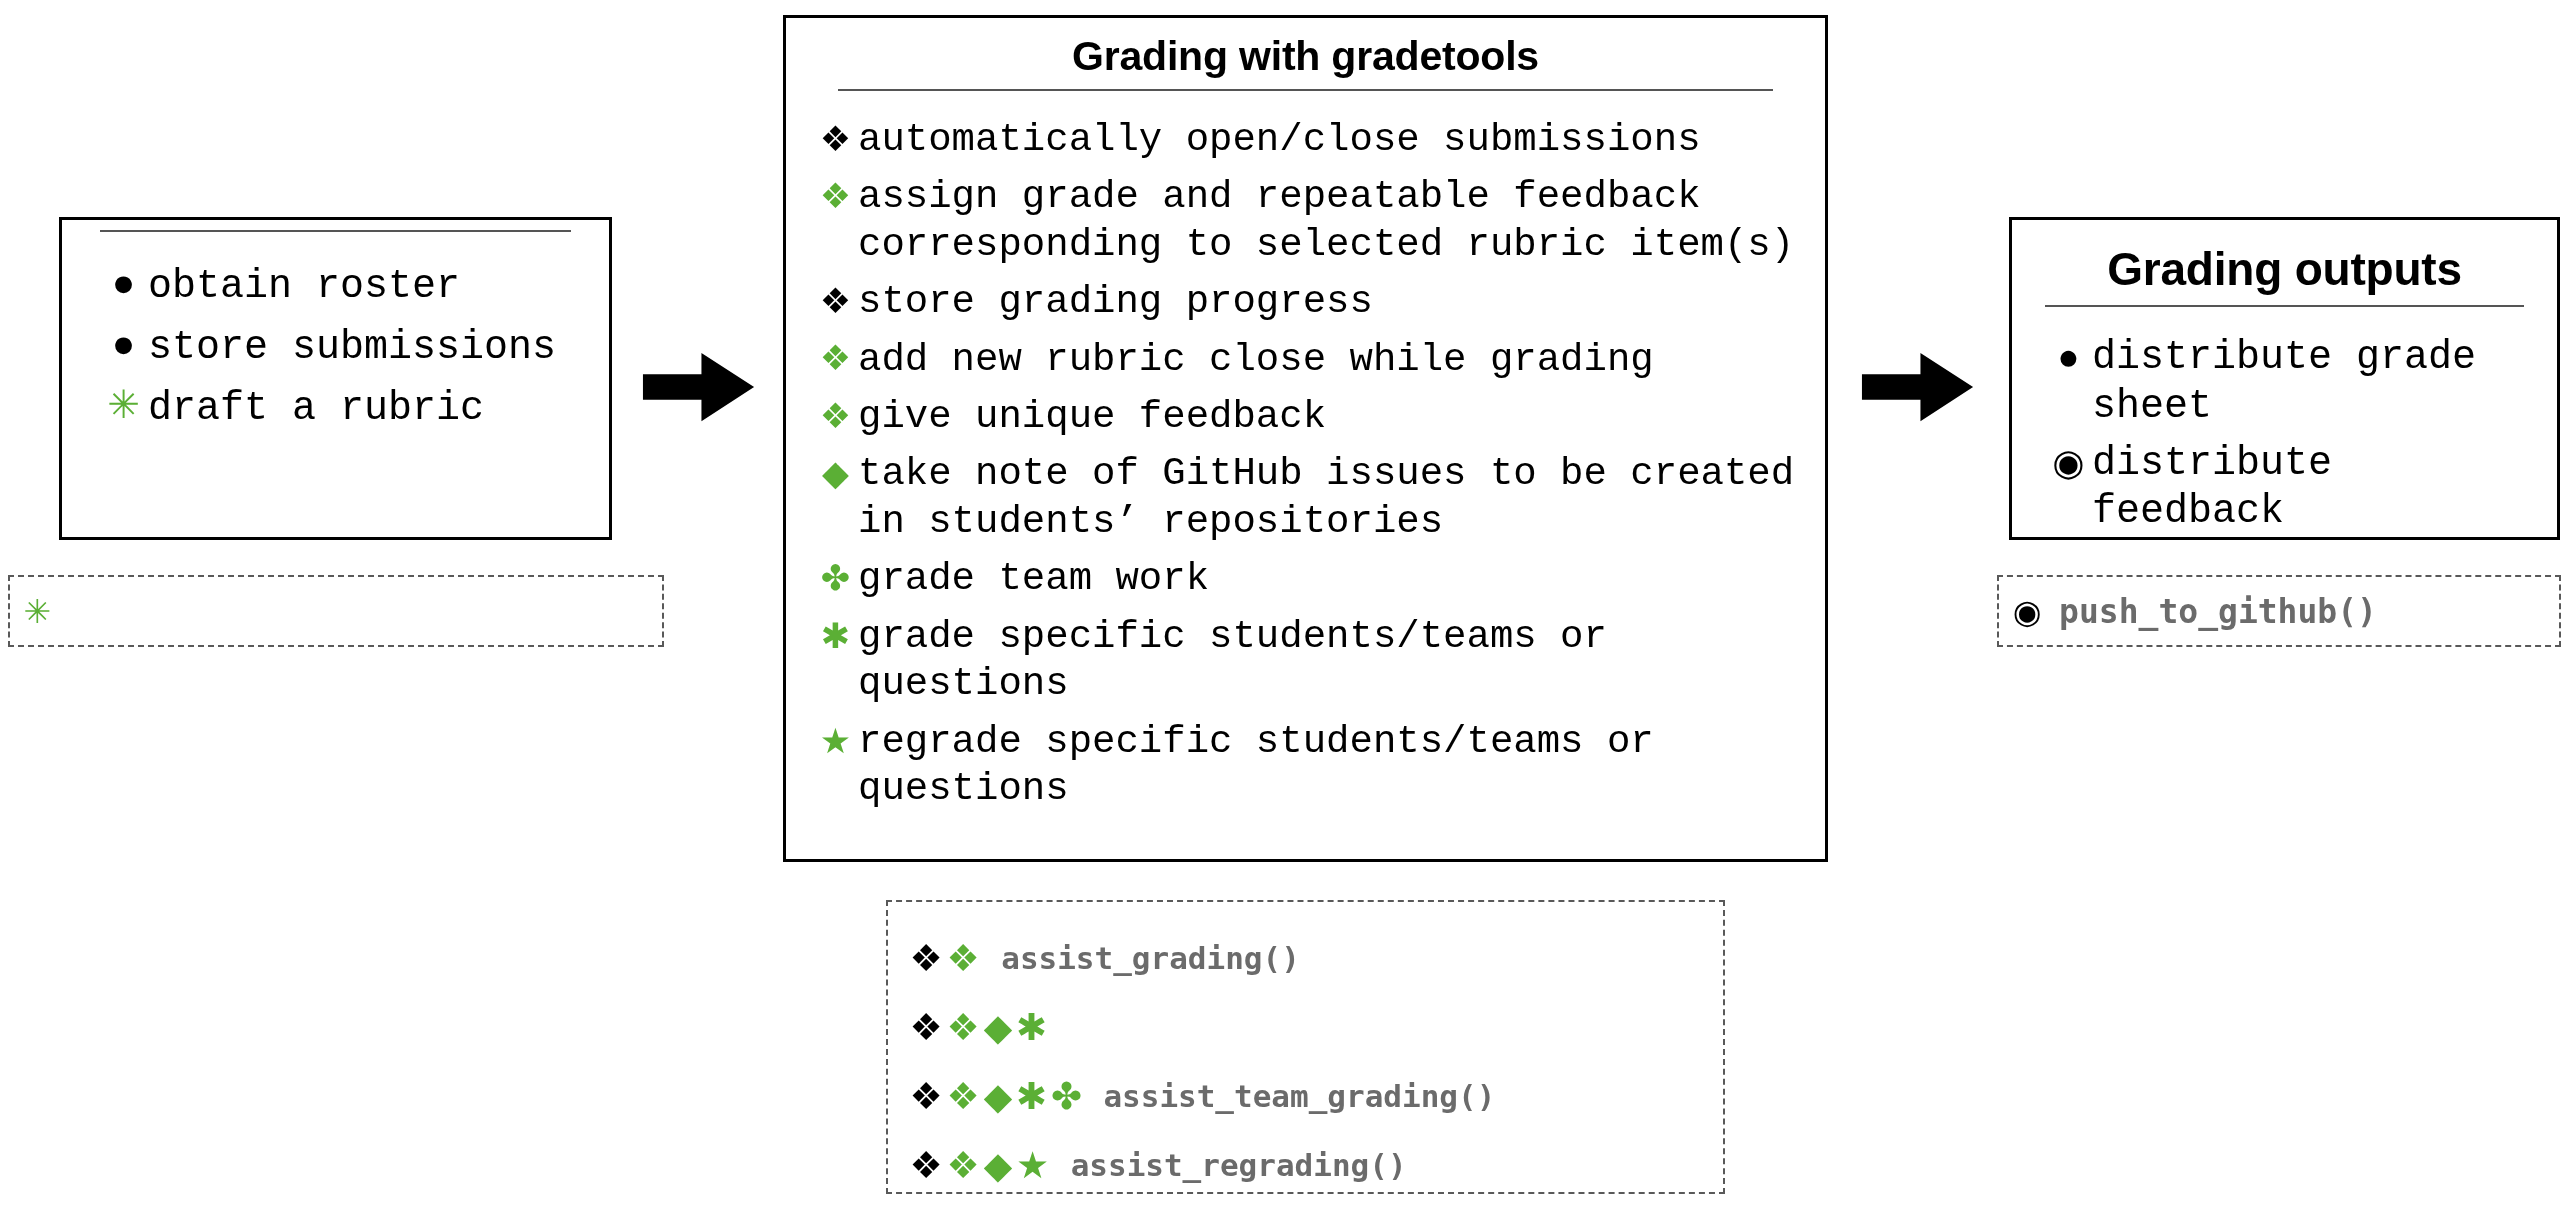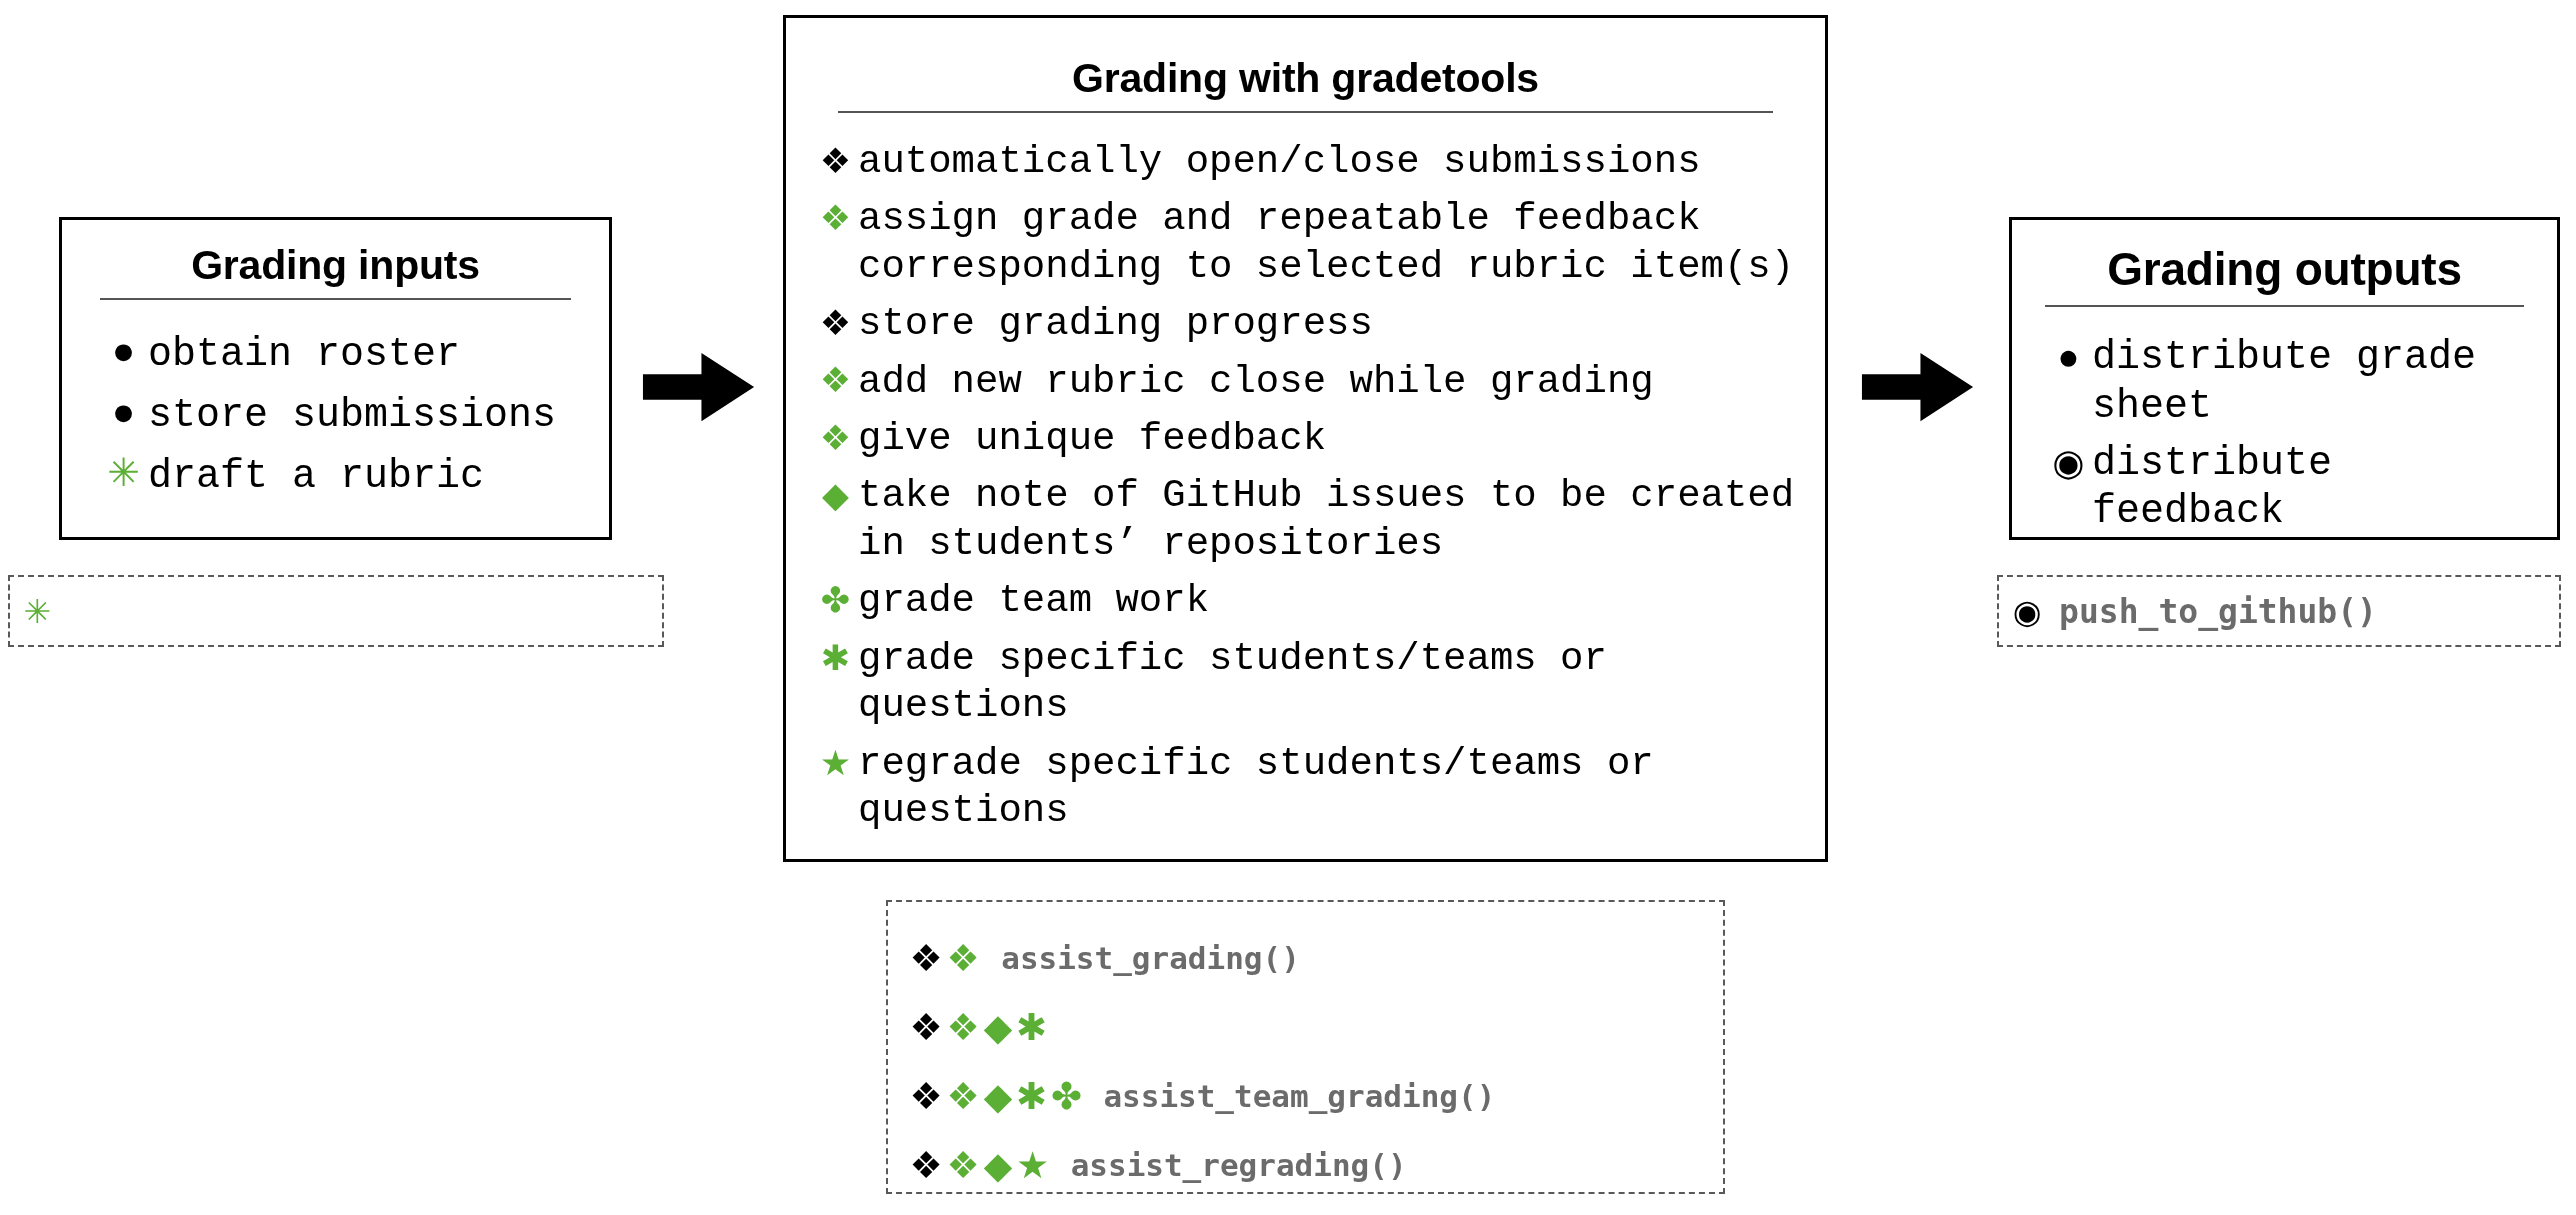--- a/index.html
+++ b/index.html
@@ -87,21 +87,21 @@
   #panel-inputs .panel-rule  { width: 86%; }
   #panel-inputs .bullet-list { margin-top: 31px; padding-left: 37px; }
   #panel-inputs .bullet-row  { margin-bottom: 13.7px; }
   #panel-inputs .bullet-glyph{ width: 49px; font-size: 39px; }
   #panel-inputs .bullet-text { font-size: 40px; line-height: 1.18; }
 
   
   #panel-gradetools {
     left: 783px; top: 14.7px; width: 1045px; height: 847px;
   }
-  #panel-gradetools .panel-title { font-size: 41px; margin-top: 37px; }
+  #panel-gradetools .panel-title { font-size: 41px; margin-top: 15px; }
   #panel-gradetools .panel-rule  { width: 90%; }
   #panel-gradetools .bullet-list { margin-top: 25.4px; padding-left: 27px; padding-right: 17.6px; }
   #panel-gradetools .bullet-row  { margin-bottom: 9.8px; }
   #panel-gradetools .bullet-glyph{ width: 45px; font-size: 35px; padding-top: 3.9px; }
   #panel-gradetools .bullet-text { font-size: 39px; line-height: 1.22; }
 
   
   #panel-outputs {
     left: 2009px; top: 217px; width: 551px; height: 323px;
   }
@@ -132,21 +132,20 @@
   .legend-row .fn-glyphs span { margin-right: 3.9px; }
   .legend-row .fn-label  { font-size: 31px; margin-left: 17.6px; }
 
   .g-green { color: #5BAF35; }
   .g-black { color: #000000; }
 </style>
 </head>
 <body>
 
 <div class="panel" id="panel-inputs">
-  <div class="panel-title">Grading inputs</div>
   <div class="panel-rule"></div>
   <ul class="bullet-list">
       <li class="bullet-row">
         <span class="bullet-glyph g-black">●</span>
         <span class="bullet-text">obtain roster</span>
       </li>
       <li class="bullet-row">
         <span class="bullet-glyph g-black">●</span>
         <span class="bullet-text">store submissions</span>
       </li>

